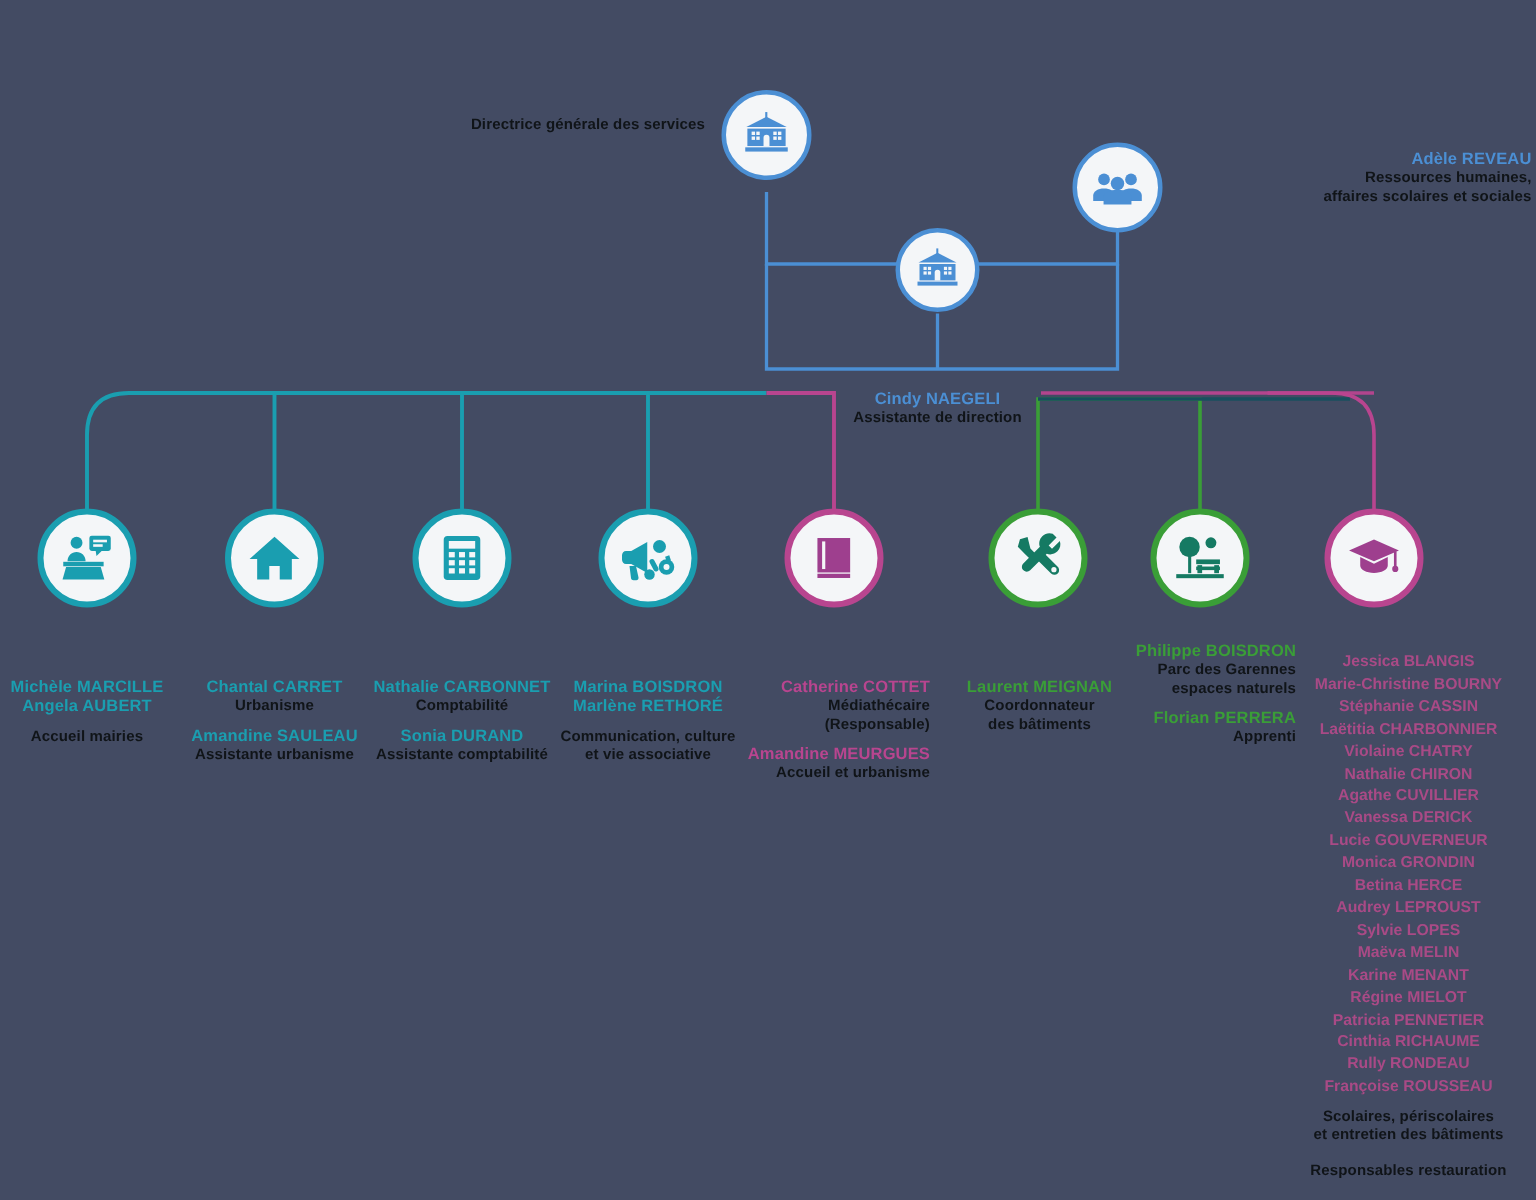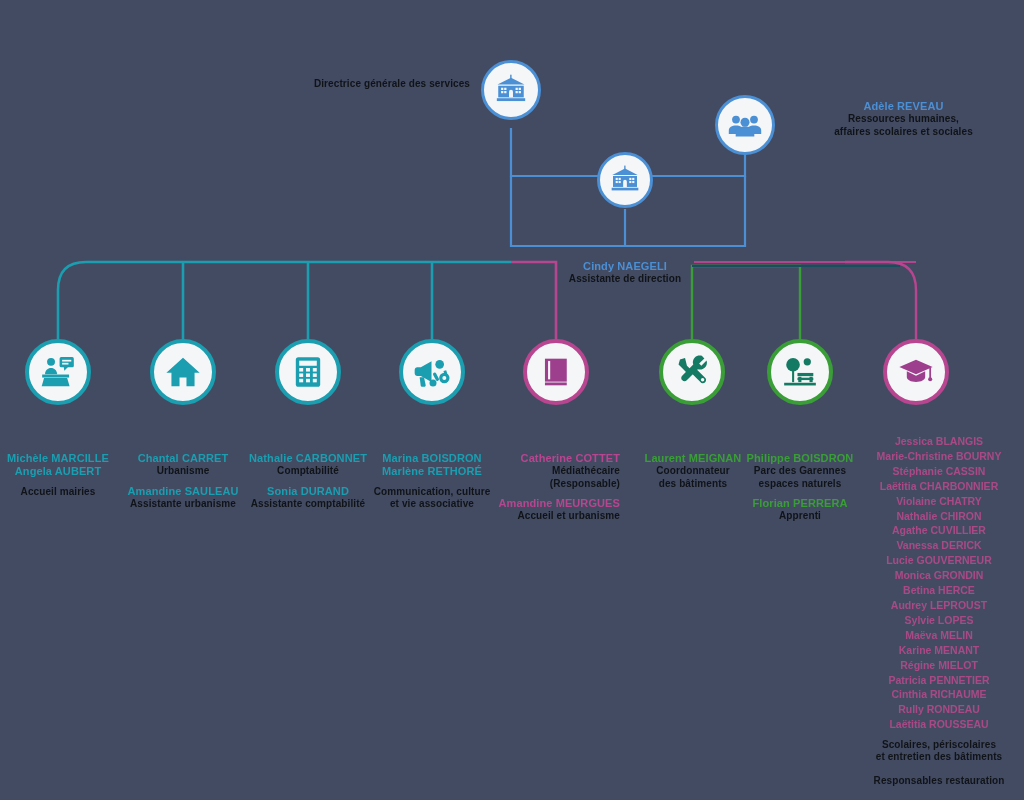--- a/index.html
+++ b/index.html
@@ -17,21 +17,21 @@
   .circle{
     position:absolute;border-radius:50%;background:#f4f6f8;
     box-sizing:border-box;display:flex;align-items:center;justify-content:center;
   }
   .circle svg{display:block;}
 
   .txt{position:absolute;line-height:1.22;}
   .nm{font-weight:bold;font-size:11px;letter-spacing:.1px;}
   .rl{font-weight:bold;font-size:10px;color:#101418;letter-spacing:.1px;}
   .ctr{text-align:center;margin-top:40px;}
-  .lft{text-align:center;}
+  .lft{text-align:right;}
   .rgt{text-align:right;}
   .gap{height:7px;}
   .gap-s{height:4px;}
 
   
   .c-blue{color:#4b8fd4;}
   .c-teal{color:#1a9eb0;}
   .c-mag{color:#b8458f;}
   .c-grn{color:#3a9e37;}
 
@@ -278,21 +278,21 @@
           <rect x="7" y="10.4" width="1.3" height="8"></rect>
           <circle cx="16.6" cy="5.6" r="2.3"></circle>
           <rect x="10.4" y="12.6" width="10" height="2"></rect>
           <rect x="10.9" y="15" width="2" height="3.4"></rect>
           <rect x="18" y="15" width="2" height="3.4"></rect>
           <rect x="10.4" y="15.6" width="10" height="1.5"></rect>
           <rect x="2" y="18.8" width="20" height="1.7"></rect>
         </g>
       </svg>
     </div>
-    <div class="txt ctr" style="left:736px;top:412px;width:128px;">
+    <div class="txt ctr" style="left:736px;top:388px;width:128px;text-align:right;">
       <div class="nm c-grn">Philippe BOISDRON</div>
       <div class="rl">Parc des Garennes</div>
       <div class="rl">espaces naturels</div>
       <div class="gap"></div>
       <div class="nm c-grn">Florian PERRERA</div>
       <div class="rl">Apprenti</div>
     </div>
   </div>
 
   <div class="node">
@@ -320,21 +320,21 @@
         <div>Monica GRONDIN</div>
         <div>Betina HERCE</div>
         <div>Audrey LEPROUST</div>
         <div>Sylvie LOPES</div>
         <div>Maëva MELIN</div>
         <div>Karine MENANT</div>
         <div>Régine MIELOT</div>
         <div>Patricia PENNETIER</div>
         <div>Cinthia RICHAUME</div>
         <div>Rully RONDEAU</div>
-        <div>Laëtitia ROUSSEAU</div>
+        <div>Françoise ROUSSEAU</div>
       </div>
       <div class="gap"></div>
       <div class="rl">Scolaires, périscolaires</div>
       <div class="rl">et entretien des bâtiments</div>
       <div class="gap"></div>
       <div class="gap-s"></div>
       <div class="rl">Responsables restauration</div>
     </div>
   </div>
 

